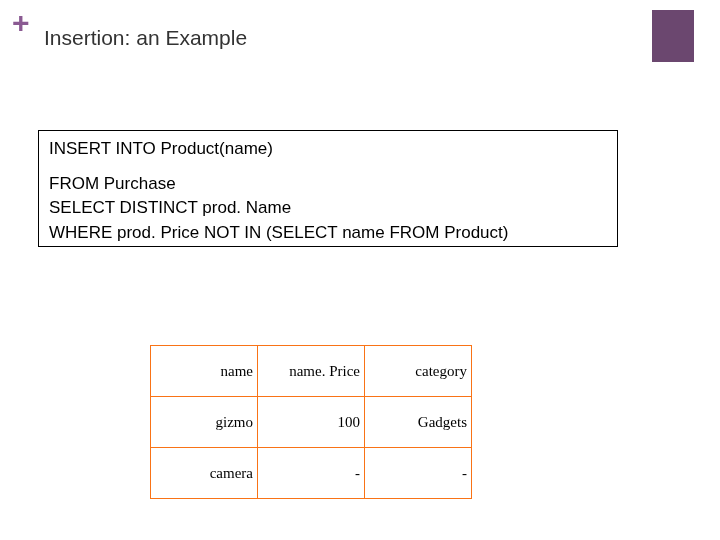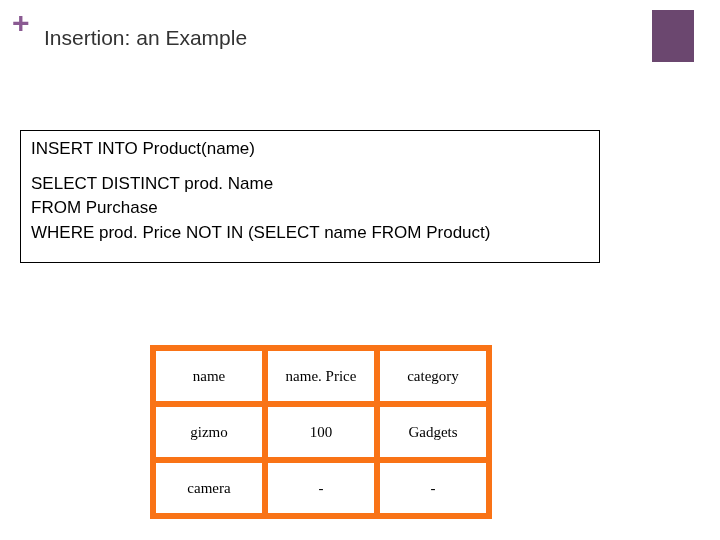--- a/index.html
+++ b/index.html
@@ -33,62 +33,62 @@
     position: absolute;
     top: 26px;
     left: 44px;
     font-size: 21px;
     color: #333333;
     font-weight: normal;
   }
   .sql-box {
     position: absolute;
     top: 130px;
-    left: 20px;
+    left: 38px;
     width: 580px;
     border: 1px solid #000;
     background: #fff;
-    padding: 6px 10px 16px 10px;
+    padding: 6px 10px 0 10px;
     font-size: 17px;
     line-height: 1.45;
     color: #000;
     box-sizing: border-box;
   }
   .sql-line1 {
     margin-bottom: 10px;
   }
   .tbl {
     position: absolute;
     top: 345px;
     left: 150px;
     border-collapse: collapse;
     font-family: "Times New Roman", Times, serif;
     font-size: 15px;
   }
   .tbl td {
-    border: 6px solid #f97316;
+    border: 1px solid #f97316;
     width: 98px;
     height: 50px;
-    text-align: center;
+    text-align: right;
     vertical-align: middle;
     padding: 0 4px;
   }
 </style>
 </head>
 <body>
 
 <div class="plus-icon">+</div>
 <div class="side-accent"></div>
 
 <div class="title">Insertion: an Example</div>
 
 <div class="sql-box">
   <div class="sql-line1">INSERT   INTO   Product(name)</div>
+  <div>FROM      Purchase</div>
   <div>SELECT  DISTINCT  prod. Name</div>
-  <div>FROM      Purchase</div>
   <div>WHERE   prod. Price  NOT IN (SELECT  name FROM  Product)</div>
 </div>
 
 <table class="tbl">
   <tbody>
       <tr>
     <td>name</td>
     <td>name. Price</td>
     <td>category</td>
   </tr>

